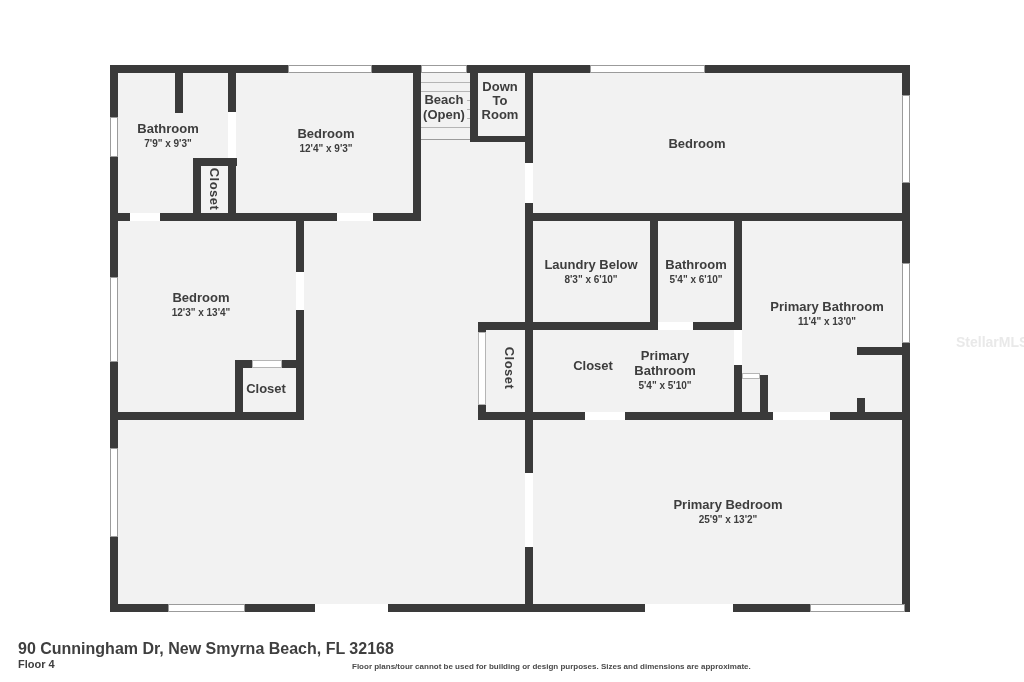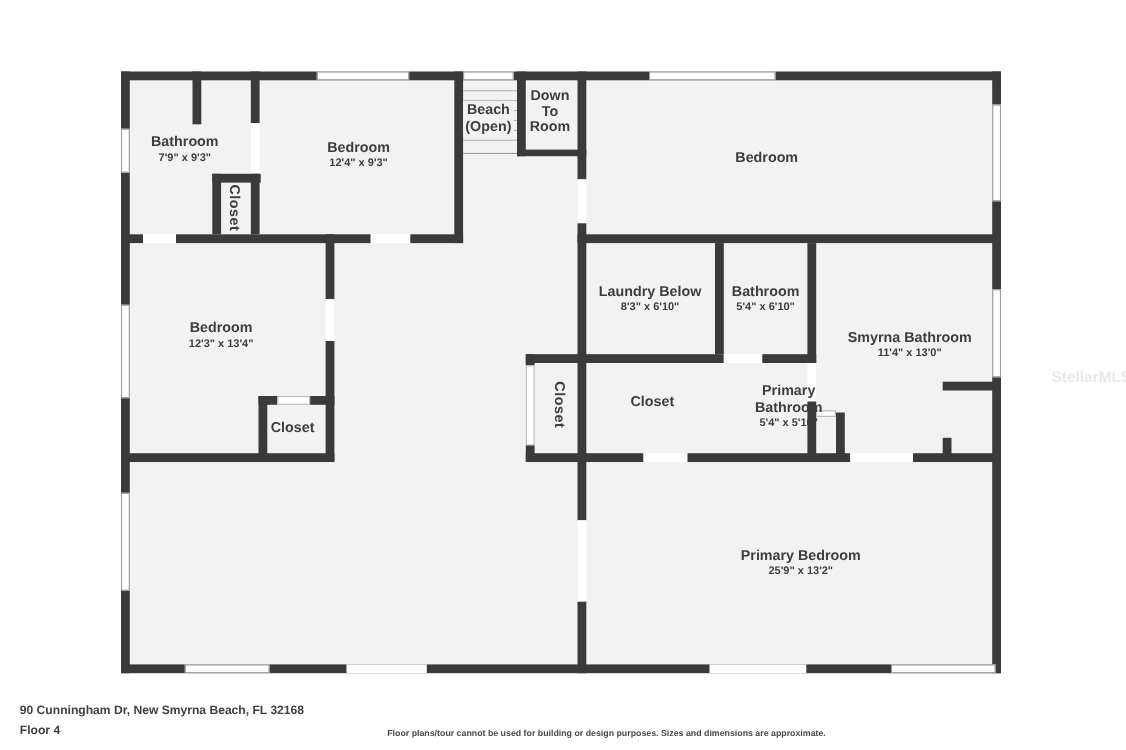--- a/index.html
+++ b/index.html
@@ -13,21 +13,21 @@
   .tread{position:absolute;background:#b5b5b5;height:1px;}
   .tline{position:absolute;background:#9b9b9b;}
   .room-label{position:absolute;transform:translate(-50%,-50%);text-align:center;
               color:#3d3d3d;white-space:nowrap;line-height:15px;}
   .room-name{font-size:13px;font-weight:bold;}
   .room-dims{font-size:10px;font-weight:bold;}
   .vert{writing-mode:vertical-rl;}
   .vert .room-name{letter-spacing:0.5px;}
   .stairs-label{background:#f2f2f2;padding:0 2px;line-height:15px;}
   .open-label{line-height:14px;}
-  .footer-address{position:absolute;left:18px;top:640px;font-size:11px;font-weight:bold;color:#3f3f3f;}
+  .footer-address{position:absolute;left:18px;top:640px;font-size:16px;font-weight:bold;color:#3f3f3f;}
   .footer-floor{position:absolute;left:18px;top:658px;font-size:11px;font-weight:bold;color:#3f3f3f;}
   .footer-disclaimer{position:absolute;left:352px;top:662px;font-size:8px;font-weight:bold;color:#4a4a4a;}
   .watermark{position:absolute;left:956px;top:334px;font-size:14px;font-weight:bold;color:#e9e9e9;}
 </style>
 </head>
 <body>
 
 <div class="page">
   <div class="plan">
 
@@ -131,37 +131,37 @@
     </div>
     <div class="room-label" style="left:481px;top:207px">
       <div class="room-name">Laundry Below</div>
       <div class="room-dims">8'3" x 6'10"</div>
     </div>
     <div class="room-label" style="left:586px;top:207px">
       <div class="room-name">Bathroom</div>
       <div class="room-dims">5'4" x 6'10"</div>
     </div>
     <div class="room-label" style="left:717px;top:249px">
-      <div class="room-name">Smyrna Bathroom</div>
+      <div class="room-name">Primary Bathroom</div>
       <div class="room-dims">11'4" x 13'0"</div>
     </div>
     <div class="room-label" style="left:91px;top:240px">
       <div class="room-name">Bedroom</div>
       <div class="room-dims">12'3" x 13'4"</div>
     </div>
     <div class="room-label" style="left:156px;top:323px">
       <div class="room-name">Closet</div>
     </div>
     <div class="room-label vert" style="left:399px;top:303px">
       <div class="room-name">Closet</div>
     </div>
     <div class="room-label" style="left:483px;top:300px">
       <div class="room-name">Closet</div>
     </div>
-    <div class="room-label" style="left:607px;top:305px">
+    <div class="room-label" style="left:555px;top:305px">
       <div class="room-name">Primary</div>
       <div class="room-name">Bathroom</div>
       <div class="room-dims">5'4" x 5'10"</div>
     </div>
     <div class="room-label" style="left:618px;top:447px">
       <div class="room-name">Primary Bedroom</div>
       <div class="room-dims">25'9" x 13'2"</div>
     </div>
   </div>
 

